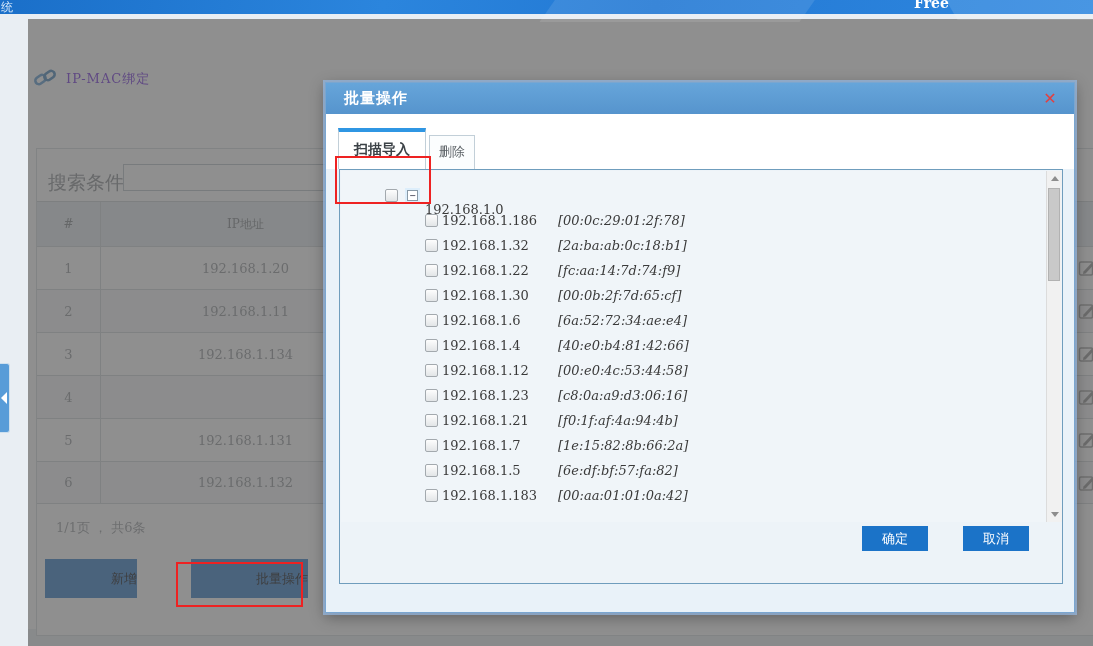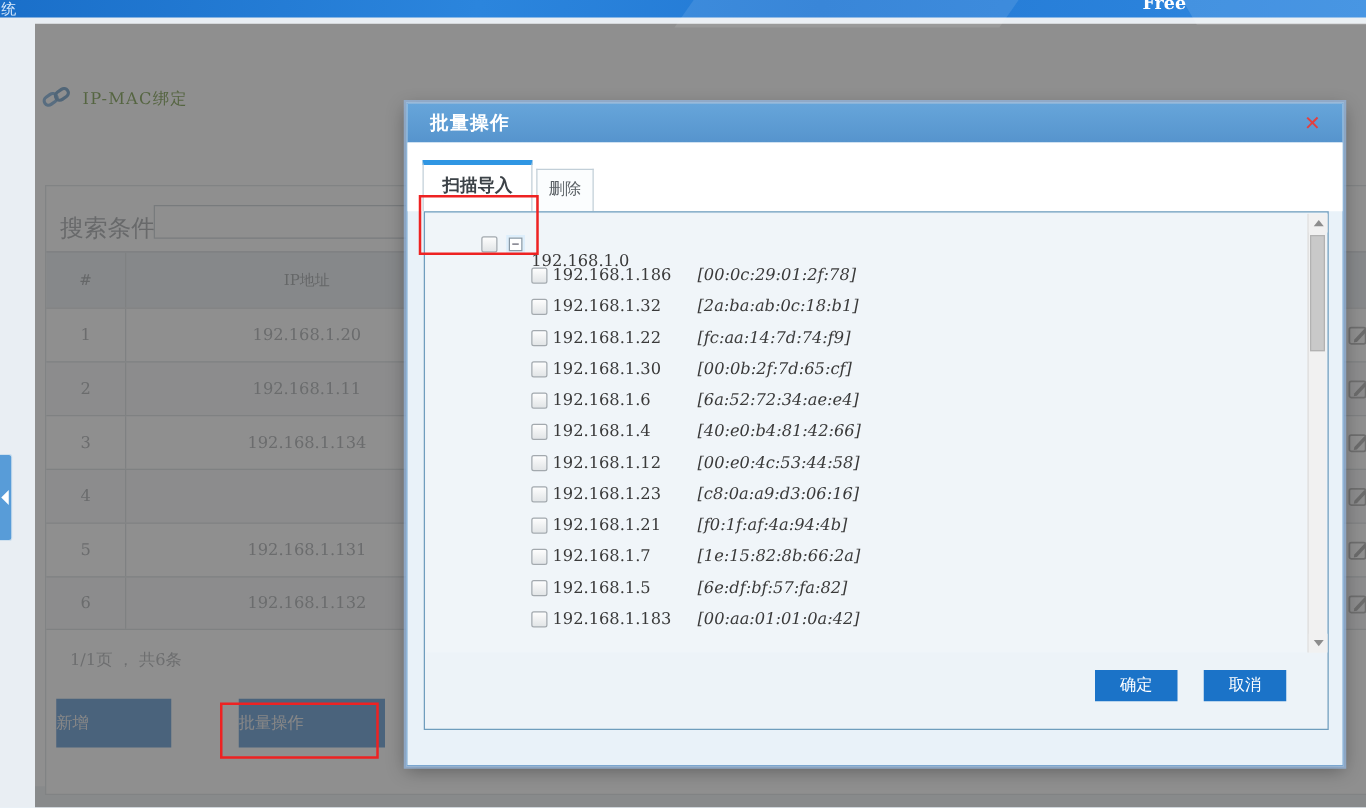--- a/index.html
+++ b/index.html
@@ -15,21 +15,21 @@
   .top-bar .deco2 { position:absolute; left:950px; top:-6px; width:160px; height:26px;
     background:rgba(255,255,255,0.12); transform:skewX(30deg); }
   .brand-frag { position:absolute; left:1px; top:0px; color:#d9eafb; font-size:12px; line-height:14px; }
   .free-label { position:absolute; left:914px; top:-5px; color:#ffffff; font-weight:bold; font-size:14px; }
 
   
   .content-panel { position:absolute; left:28px; top:19px; width:1065px; height:610px;
     background:#ffffff; z-index:1; }
   .page-header { position:absolute; left:5px; top:47px; height:26px; display:flex; align-items:center; }
   .link-icon { width:24px; height:24px; margin-right:9px; }
-  .page-title { color:#4d7c0f; font-size:13px; letter-spacing:1px;text-align:right; }
+  .page-title { color:#6d28d9; font-size:13px; letter-spacing:1px;text-align:right; }
   .per-page { position:absolute; left:1034px; top:141px; color:#8d9094; font-size:13px; white-space:nowrap; }
 
   .list-tab { position:absolute; left:12px; top:96px; width:86px; height:33px;
     background:#fdfdfd; border:1px solid #cfd6db; border-bottom:none; border-top:4px solid #53a4da;
     color:#4a4f54; font-weight:bold; font-size:13px; text-align:center; line-height:28px; z-index:2; }
   .card { position:absolute; left:8px; top:129px; width:1080px; height:488px;
     border:1px solid #d4d9dd; background:#fefefe; }
   .search-label { position:absolute; left:11px; top:21px; color:#85898d; font-size:19px; }
   .search-input { position:absolute; left:86px; top:15px; width:330px; height:27px;
     border:1px solid #b9c1c8; background:#ffffff; font-size:13px; padding:0 6px; color:#555; }
@@ -41,21 +41,21 @@
     color:#8e9296; font-size:13px; border-right:1px solid #cdd2d6; }
   .t-row.head .t-cell { color:#7d8287; font-size:12px; }
   .c-idx { width:64px; } .c-ip { width:290px; } .c-rest { flex:1; border-right:none; }
   .t-row.alt { background:#f4f6f8; }
   .t-row:last-child { border-bottom:1px solid #cdd2d6; }
 
   .edit-col-icon { position:absolute; width:18px; height:18px; }
 
   .pager-text { position:absolute; left:19px; top:370px; color:#96999d; font-size:13px; }
   .bg-btn { position:absolute; top:410px; height:39px; background:#2b76c5; border:none;
-    color:#e5e5e5; font-size:13px; text-align:left; line-height:39px;
+    color:#000000; font-size:13px; text-align:right; line-height:39px;
     font-family:"DejaVu Serif","Liberation Serif",serif; }
   .btn-add { left:8px; width:92px; }
   .btn-batch { left:154px; width:117px; }
 
   
   .dim-overlay { position:absolute; left:28px; top:19px; width:1065px; height:627px;
     background:rgba(90,90,90,0.68); z-index:2; }
 
   
   .annotation { position:absolute; border:2px solid #ee2222; background:transparent; z-index:5; pointer-events:none; }
@@ -109,21 +109,21 @@
     background:#f1f1f1; border-left:1px solid #dcdcdc; }
   .scroll-btn { position:absolute; left:0; width:15px; height:15px; background:#f1f1f1; }
   .scroll-btn.up { top:0; } .scroll-btn.down { bottom:0; }
   .scroll-btn .tri-up { position:absolute; left:3.5px; top:5px; width:0; height:0;
     border-left:4px solid transparent; border-right:4px solid transparent; border-bottom:5px solid #8d8d8d; }
   .scroll-btn .tri-down { position:absolute; left:3.5px; top:5px; width:0; height:0;
     border-left:4px solid transparent; border-right:4px solid transparent; border-top:5px solid #8d8d8d; }
   .scroll-thumb { position:absolute; left:1px; top:17px; width:12px; height:93px;
     background:#c9c9c9; border:1px solid #b2b2b2; }
 
-  .panel-buttons { position:absolute; top:366px; right:33px; display:flex; gap:21px; }
+  .panel-buttons { position:absolute; top:356px; right:33px; display:flex; gap:35px; }
   .dlg-btn { width:66px; height:25px; background:#1b73c8; border:none; color:#ffffff;
     font-size:13px; line-height:25px; text-align:center; cursor:pointer;
     font-family:"DejaVu Serif","Liberation Serif",serif; }
 </style>
 </head>
 <body>
 
 <div class="stage">
 
   <div class="content-panel">

